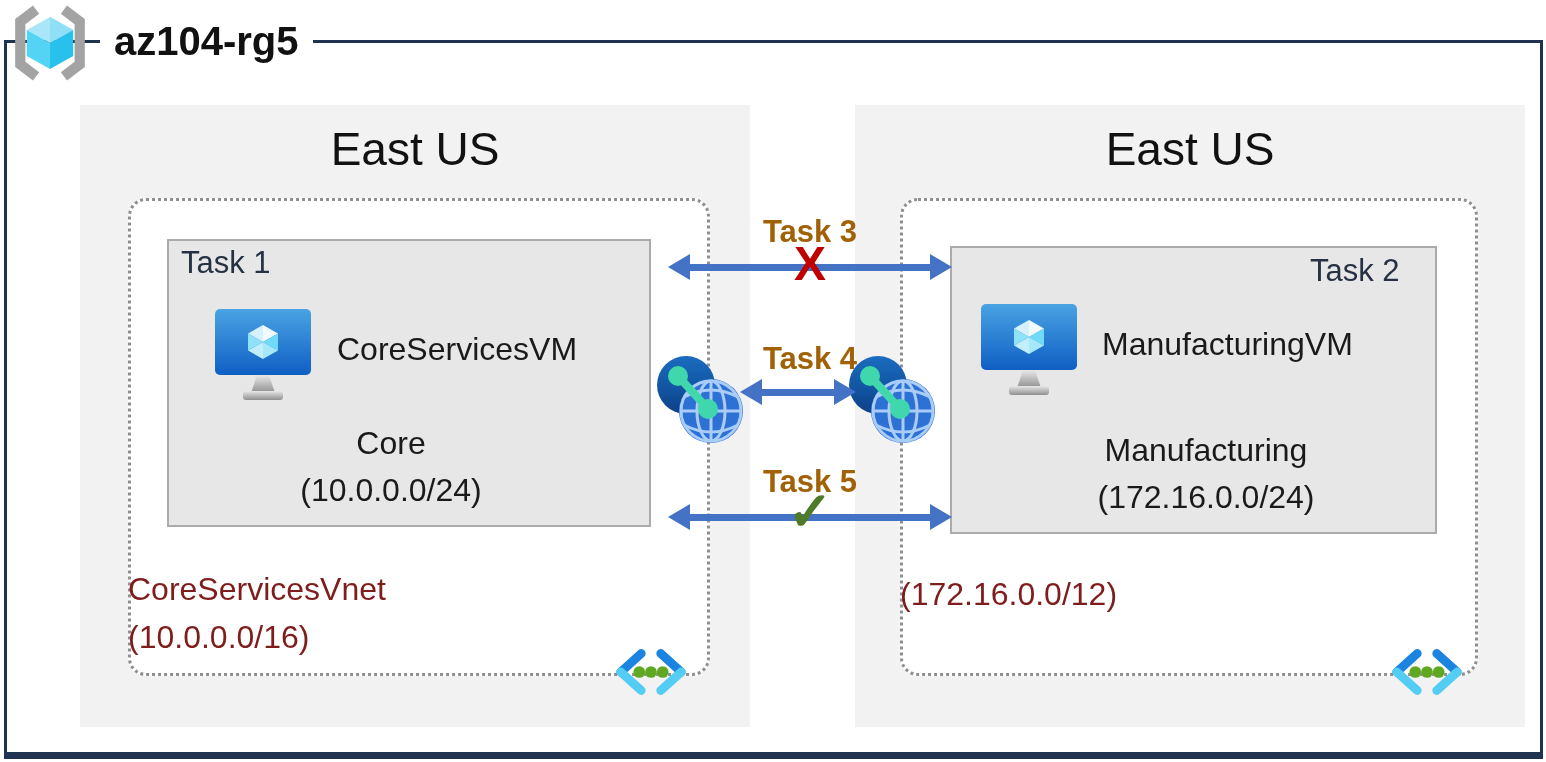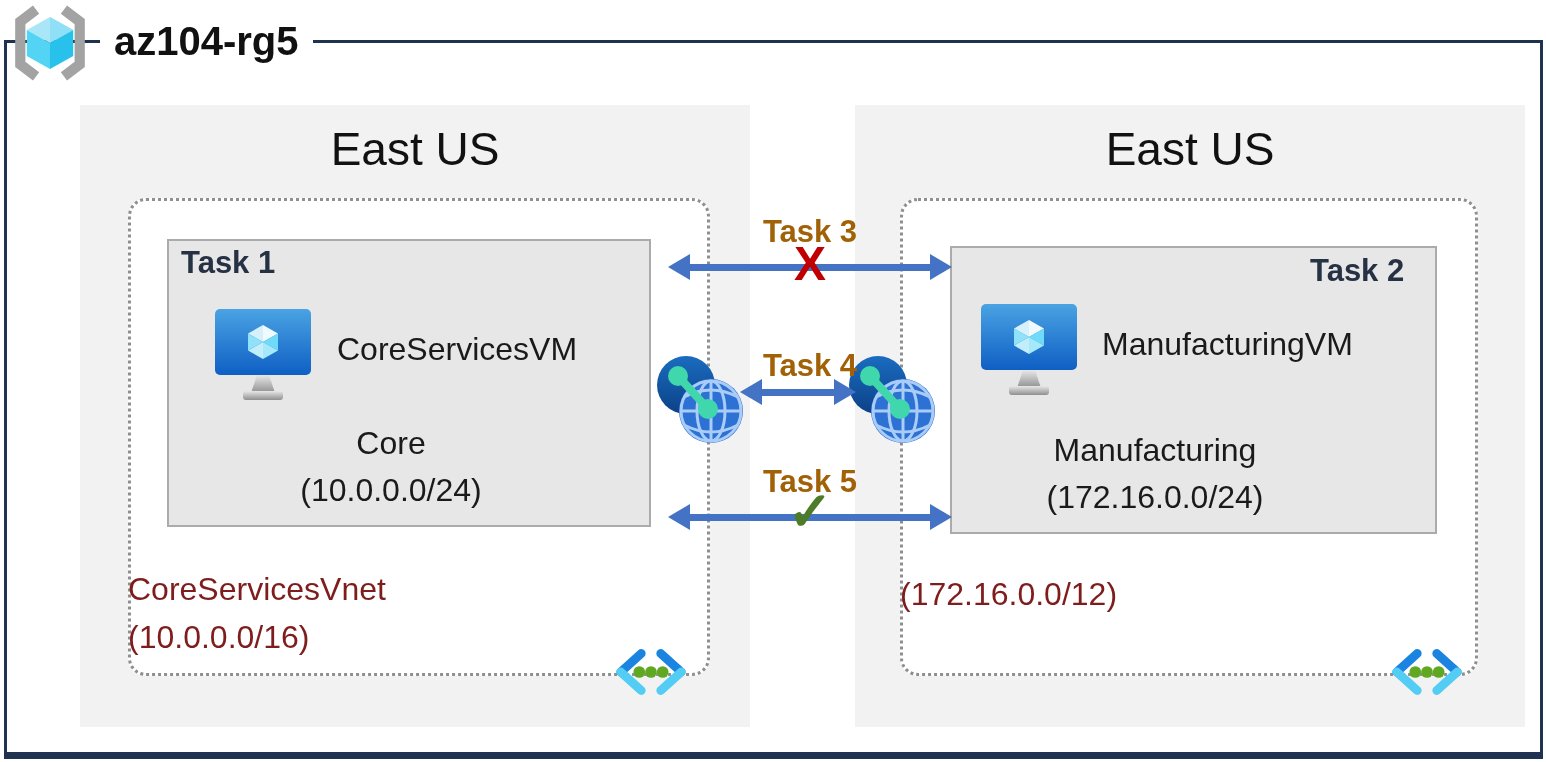--- a/index.html
+++ b/index.html
@@ -34,36 +34,36 @@
   }
   .vnet.left{left:128px;width:576px;}
   .vnet.right{left:900px;width:572px;}
   
   .subnet{
     position:absolute;background:#e7e7e7;border:2px solid #ababab;
   }
   .subnet.left{left:167px;top:239px;width:480px;height:284px;}
   .subnet.right{left:950px;top:246px;width:483px;height:284px;}
   .task-label{
-    position:absolute;font-size:31px;font-weight:bold;color:#263244;
+    position:absolute;font-size:31px;font-weight:normal;color:#263244;
   }
   .task-label.t1{left:181px;top:245px;}
   .task-label.t2{left:1310px;top:253px;}
   
   .vm-icon{position:absolute;}
   .vm-icon.left{left:213px;top:303px;}
   .vm-icon.right{left:979px;top:298px;}
   .vm-name{position:absolute;font-size:32px;color:#1a1a1a;}
   .vm-name.left{left:337px;top:331px;}
   .vm-name.right{left:1102px;top:326px;}
   .subnet-caption{
     position:absolute;text-align:center;font-size:32px;line-height:47px;color:#1a1a1a;
   }
   .subnet-caption.left{left:167px;top:420px;width:448px;}
-  .subnet-caption.right{left:951px;top:427px;width:408px;}
+  .subnet-caption.right{left:1002px;top:427px;width:408px;}
   .vnet-caption{
     position:absolute;font-size:32px;line-height:48px;color:#7f1d1d;
   }
   .vnet-caption.left{left:128px;top:565px;width:582px;}
   .vnet-caption.right{left:900px;top:570px;width:578px;}
   
   .vnet-glyph{position:absolute;width:78px;height:48px;}
   .vnet-glyph.left{left:612px;top:648px;}
   .vnet-glyph.right{left:1388px;top:648px;}
   
@@ -73,21 +73,21 @@
   .arrow .head-r{width:0;height:0;border:13px solid transparent;border-right:none;
     border-left:22px solid #4472c4;}
   .arrow .shaft{flex:1;height:7px;background:#4472c4;}
   .arrow.a3{left:668px;top:254px;width:284px;}
   .arrow.a4{left:740px;top:379px;width:116px;}
   .arrow.a5{left:668px;top:504px;width:284px;}
   .conn-label{
     position:absolute;text-align:center;font-size:31px;font-weight:bold;color:#a16207;width:284px;
   }
   .conn-label.l3{left:668px;top:214px;}
-  .conn-label.l4{left:668px;top:348px;}
+  .conn-label.l4{left:668px;top:341px;}
   .conn-label.l5{left:668px;top:464px;}
   .marker{position:absolute;width:284px;text-align:center;font-weight:bold;}
   .marker.m3{left:668px;top:240px;font-size:48px;color:#c00000;line-height:48px;}
   .marker.m5{left:668px;top:484px;font-size:54px;color:#4e7b28;line-height:54px;}
   .peer-icon{position:absolute;width:94px;height:94px;}
   .peer-icon.left{left:653px;top:352px;}
   .peer-icon.right{left:845px;top:352px;}
 </style>
 </head>
 <body>

